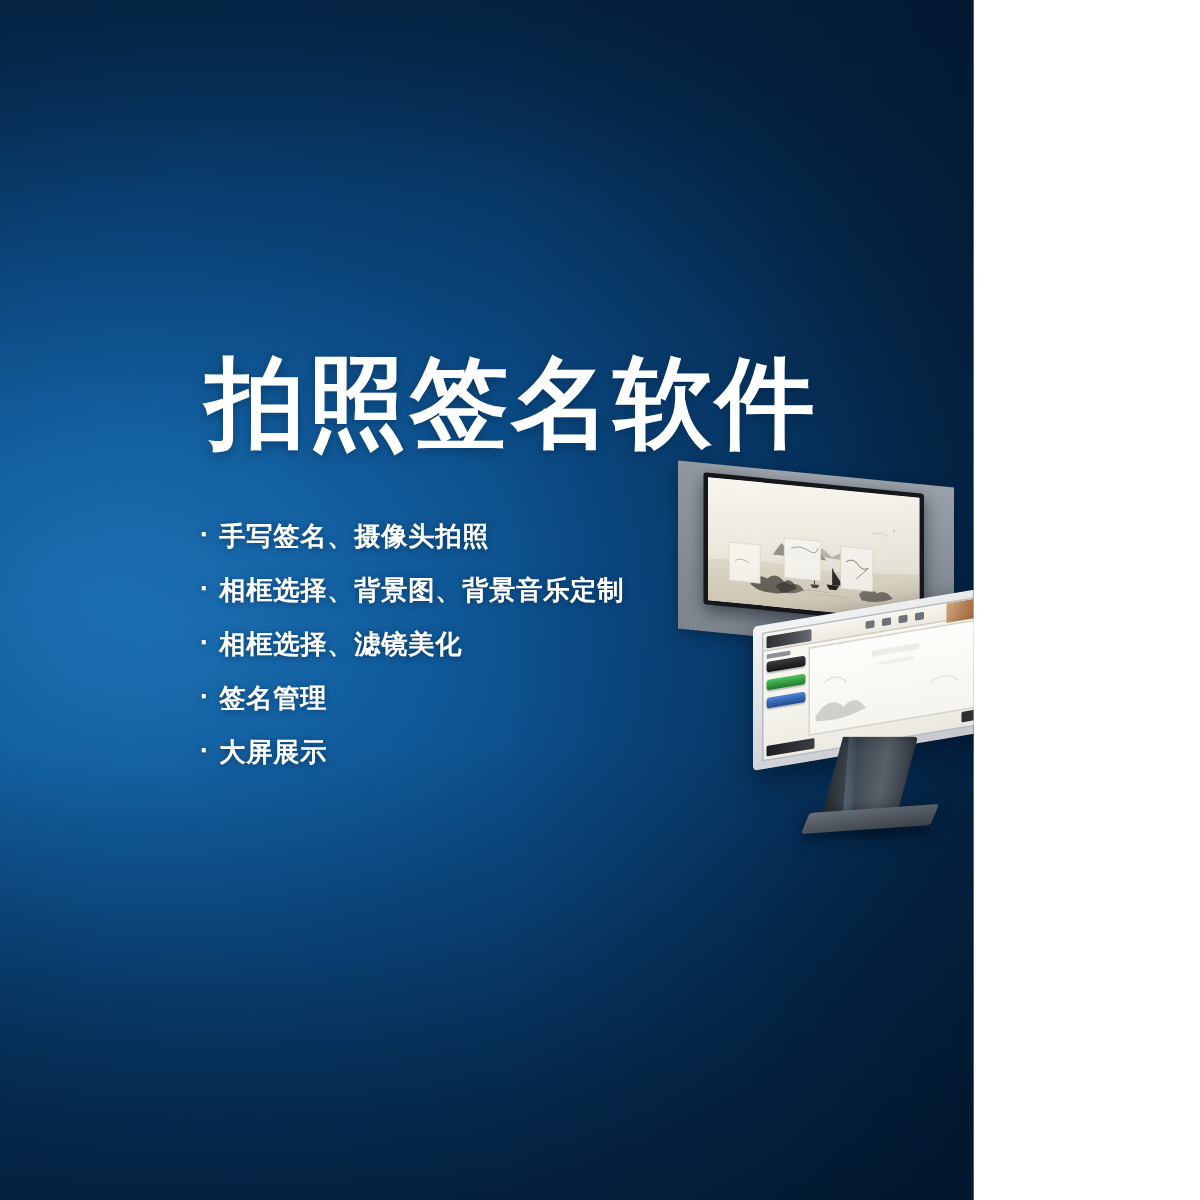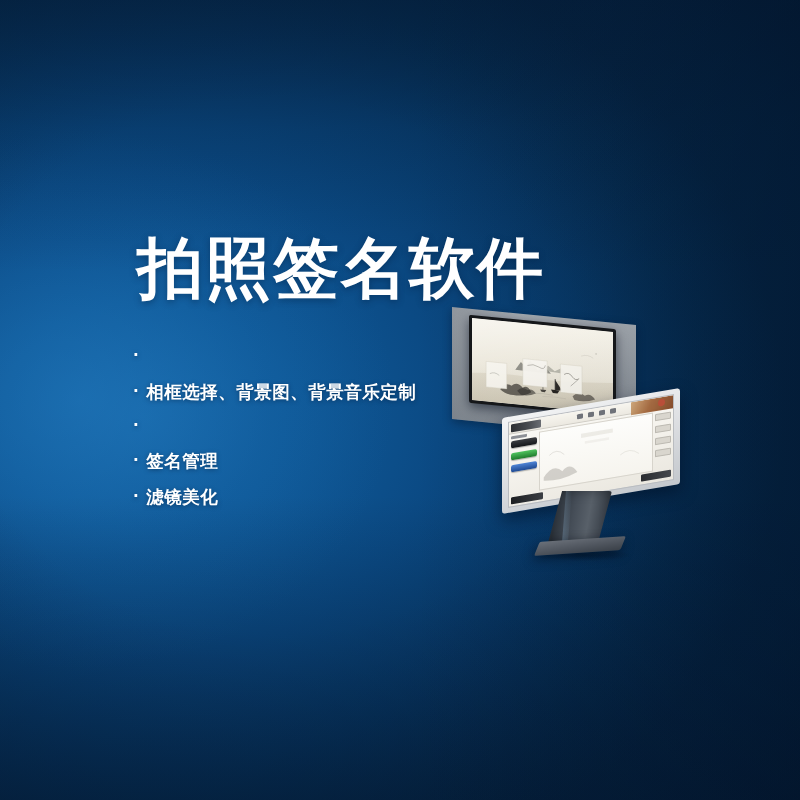--- a/index.html
+++ b/index.html
@@ -1,21 +1,21 @@
 <!DOCTYPE html>
 <html><head>
 <meta charset="utf-8">
 <style>
   html,body{margin:0;padding:0;}
   body{
     width:800px;height:800px;overflow:hidden;
     font-family:"DejaVu Sans","Liberation Sans",sans-serif;
   }
   #stage{
-    position:relative;width:800px;height:800px;overflow:hidden;
+    position:relative;width:649px;height:800px;overflow:hidden;
     background:#0a3463;
   }
   
   .bg-base{
     position:absolute;inset:0;
     background:
       radial-gradient(ellipse 640px 520px at 18% 52%,
           #1565a6 0%, #0f5a99 22%, #0b4a84 46%, #083c6d 68%, #063057 86%, #05284a 100%);
   }
   .bg-warm{
@@ -174,35 +174,37 @@
   <div class="bg-warm"></div>
   <div class="bg-vig"></div>
   <div class="bg-topdark"></div>
   <div class="bg-rightdark"></div>
 
   <div class="title">拍照签名软件</div>
 
   <div class="bullets">
     <div class="bullet">
       <span class="dot">·</span>
+      <span>手写签名、摄像头拍照</span>
     </div>
     <div class="bullet">
       <span class="dot">·</span>
       <span>相框选择、背景图、背景音乐定制</span>
     </div>
     <div class="bullet">
       <span class="dot">·</span>
+      <span>相框选择、滤镜美化</span>
     </div>
     <div class="bullet">
       <span class="dot">·</span>
       <span>签名管理</span>
     </div>
     <div class="bullet">
       <span class="dot">·</span>
-      <span>滤镜美化</span>
+      <span>大屏展示</span>
     </div>
   </div>
 
   <div id="kiosk">
 
     <div class="wall">
       <div class="wall-shade"></div>
     </div>
 
     <div class="tv">

